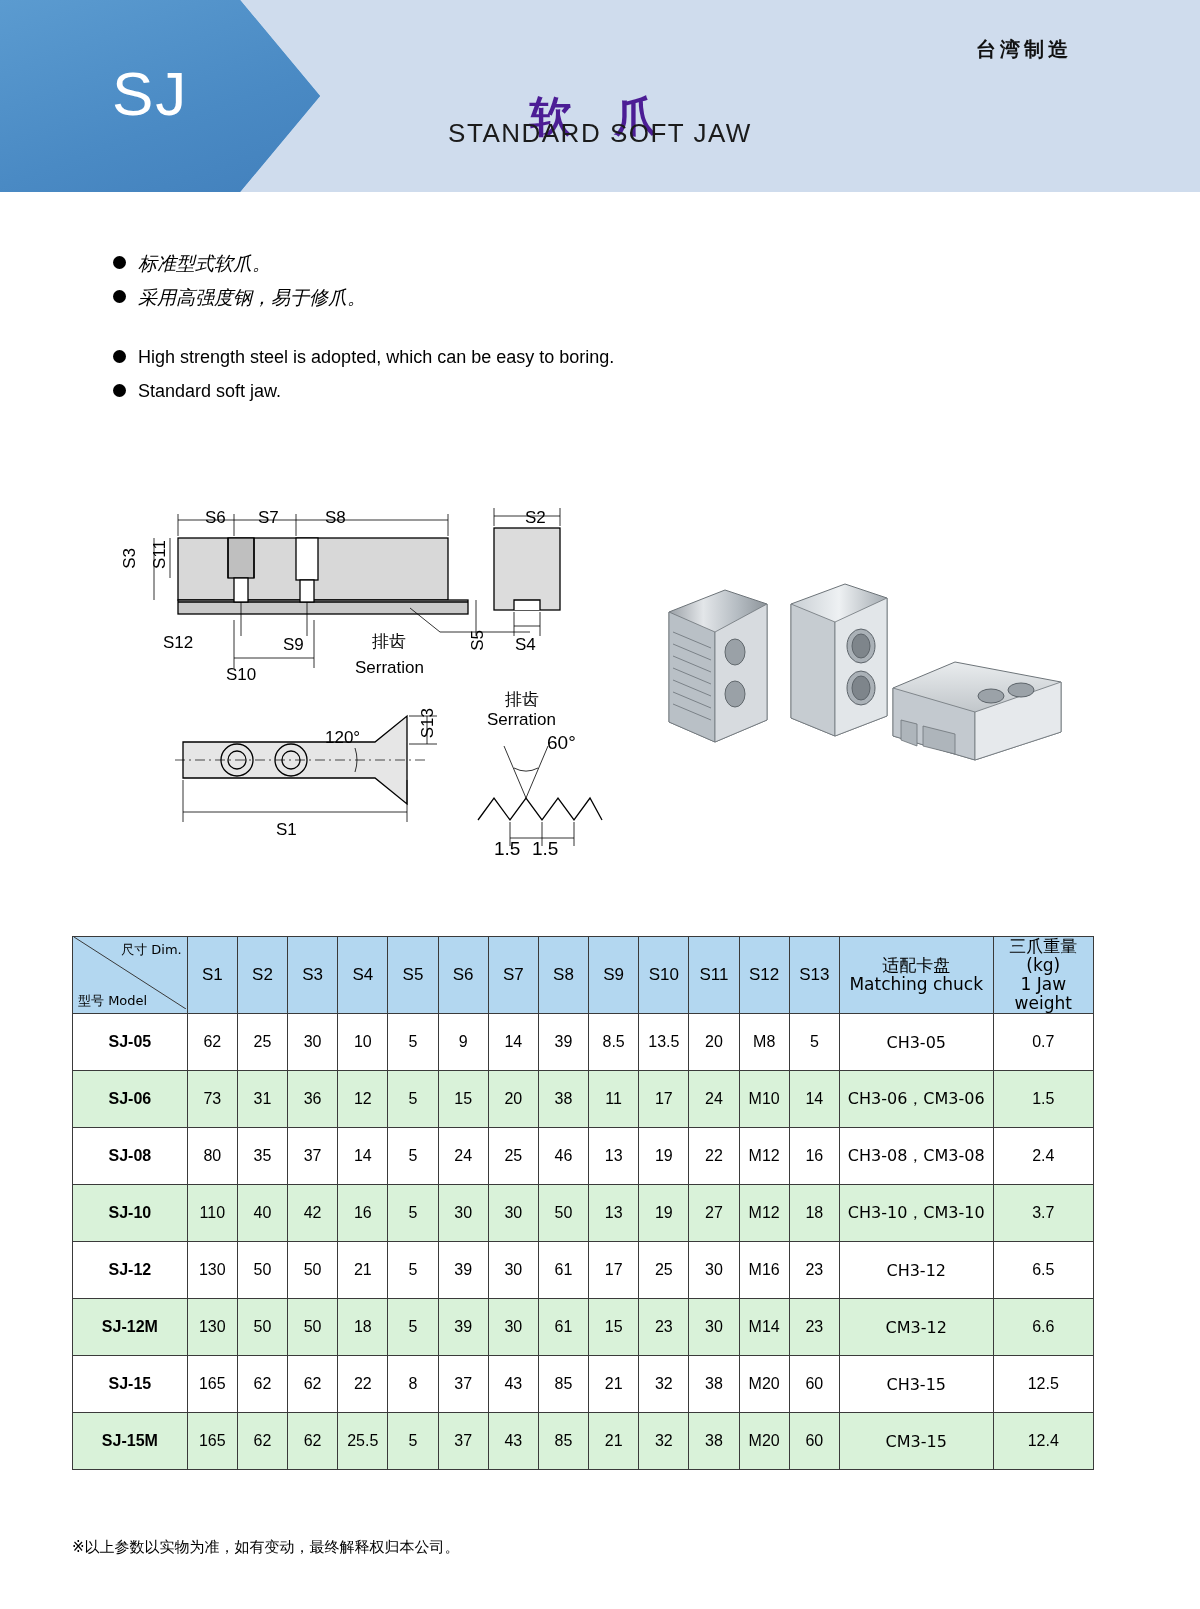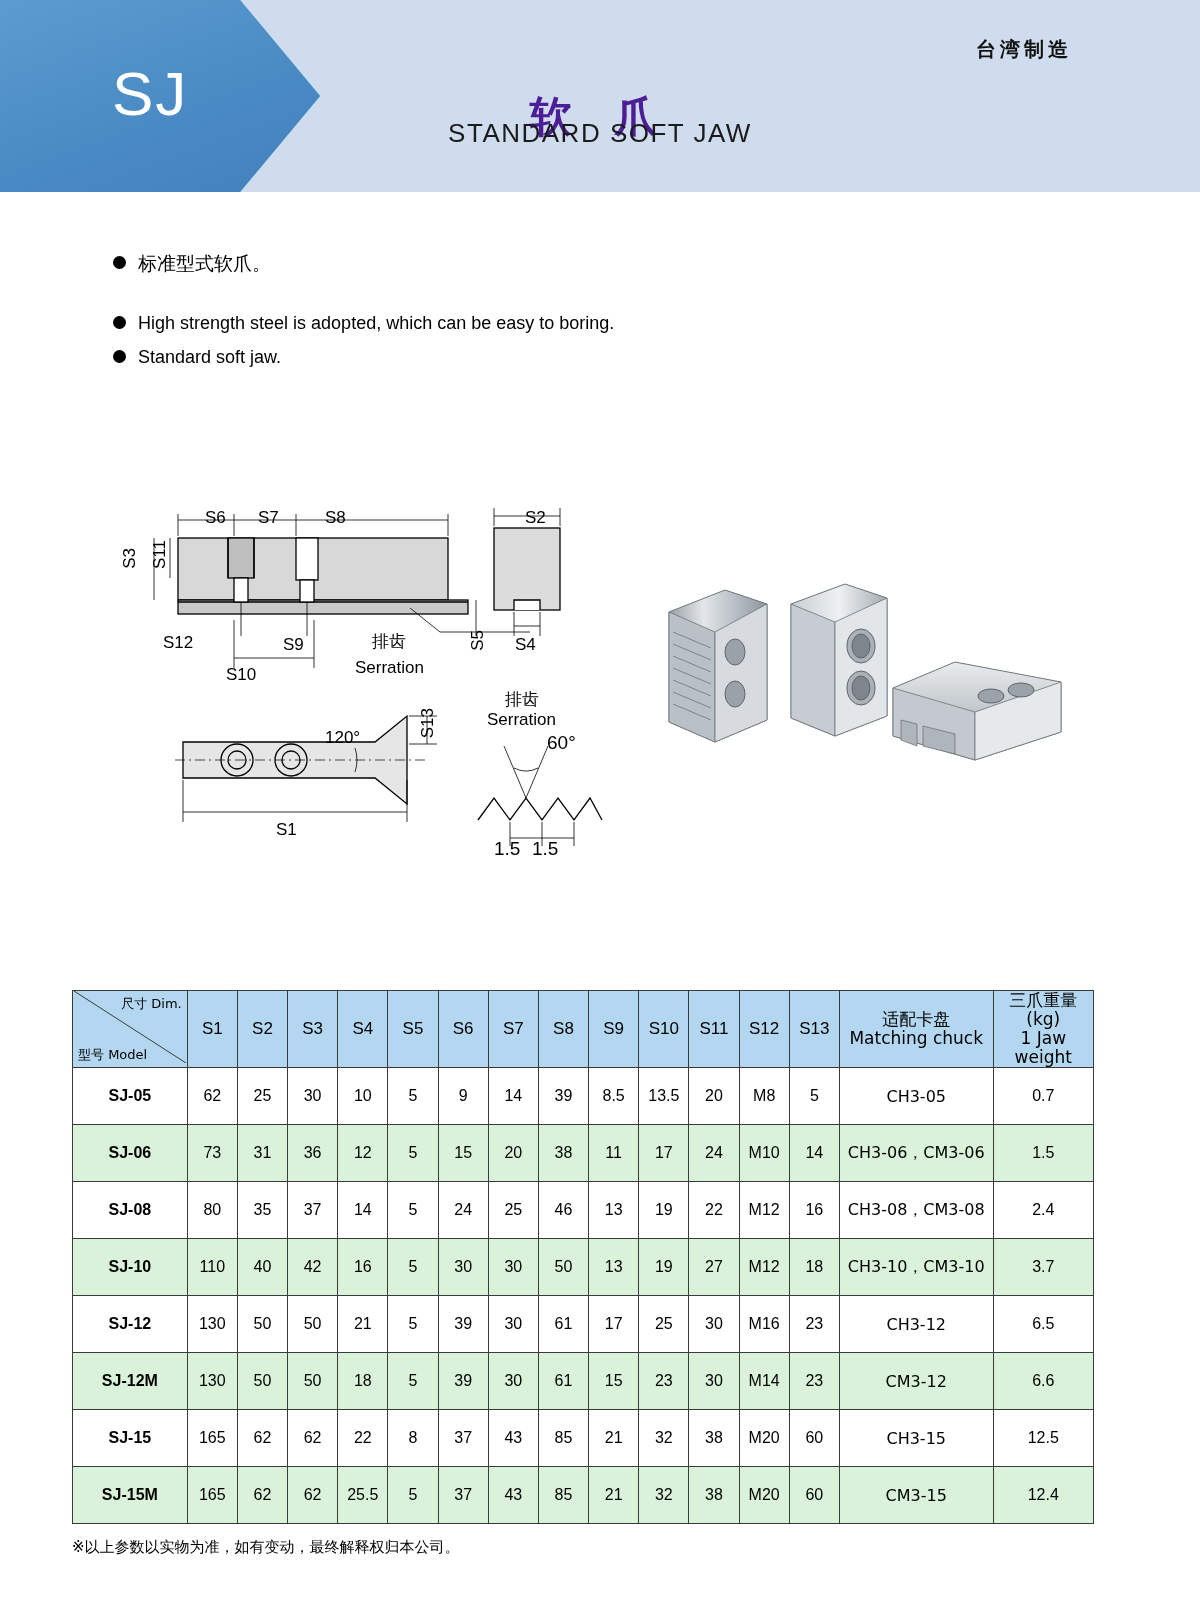--- a/index.html
+++ b/index.html
@@ -96,20 +96,21 @@
     background: #000;
     margin-top: 6px;
     margin-right: 12px;
     flex: 0 0 auto;
   }
   .feat-cn {
     font-size: 19px;
     font-family: "DejaVu Sans", sans-serif;
     line-height: 26px;
     color: #000;
+    font-style: italic;
   }
   .feat-en {
     font-size: 18px;
     line-height: 26px;
     color: #000;
   }
   .feat-gap { height: 26px; }
 
   
   .drawing {
@@ -128,21 +129,21 @@
   .dlabel.cn { font-family: "DejaVu Sans", sans-serif; }
   .vert {
     writing-mode: vertical-rl;
     transform: rotate(180deg);
   }
 
   
   .table-wrap {
     position: absolute;
     left: 72px;
-    top: 990px;
+    top: 936px;
     width: 852px;
   }
   table.spec {
     border-collapse: collapse;
     width: 1022px;
     table-layout: fixed;
   }
   table.spec th, table.spec td {
     border: 1px solid #3a3a3a;
     text-align: center;
@@ -214,20 +215,24 @@
   <div class="header-code">SJ</div>
   <div class="header-title-cn">软 爪</div>
   <div class="header-title-en">STANDARD SOFT JAW</div>
   <div class="header-origin">台湾制造</div>
 </div>
 
 <div class="features">
   <div class="feat-row">
     <span class="bullet"></span>
     <span class="feat-cn">标准型式软爪。</span>
+  </div>
+  <div class="feat-row">
+    <span class="bullet"></span>
+    <span class="feat-cn">采用高强度钢，易于修爪。</span>
   </div>
   <div class="feat-gap"></div>
   <div class="feat-row">
     <span class="bullet"></span>
     <span class="feat-en">High strength steel is adopted, which can be easy to boring.</span>
   </div>
   <div class="feat-row">
     <span class="bullet"></span>
     <span class="feat-en">Standard soft jaw.</span>
   </div>

